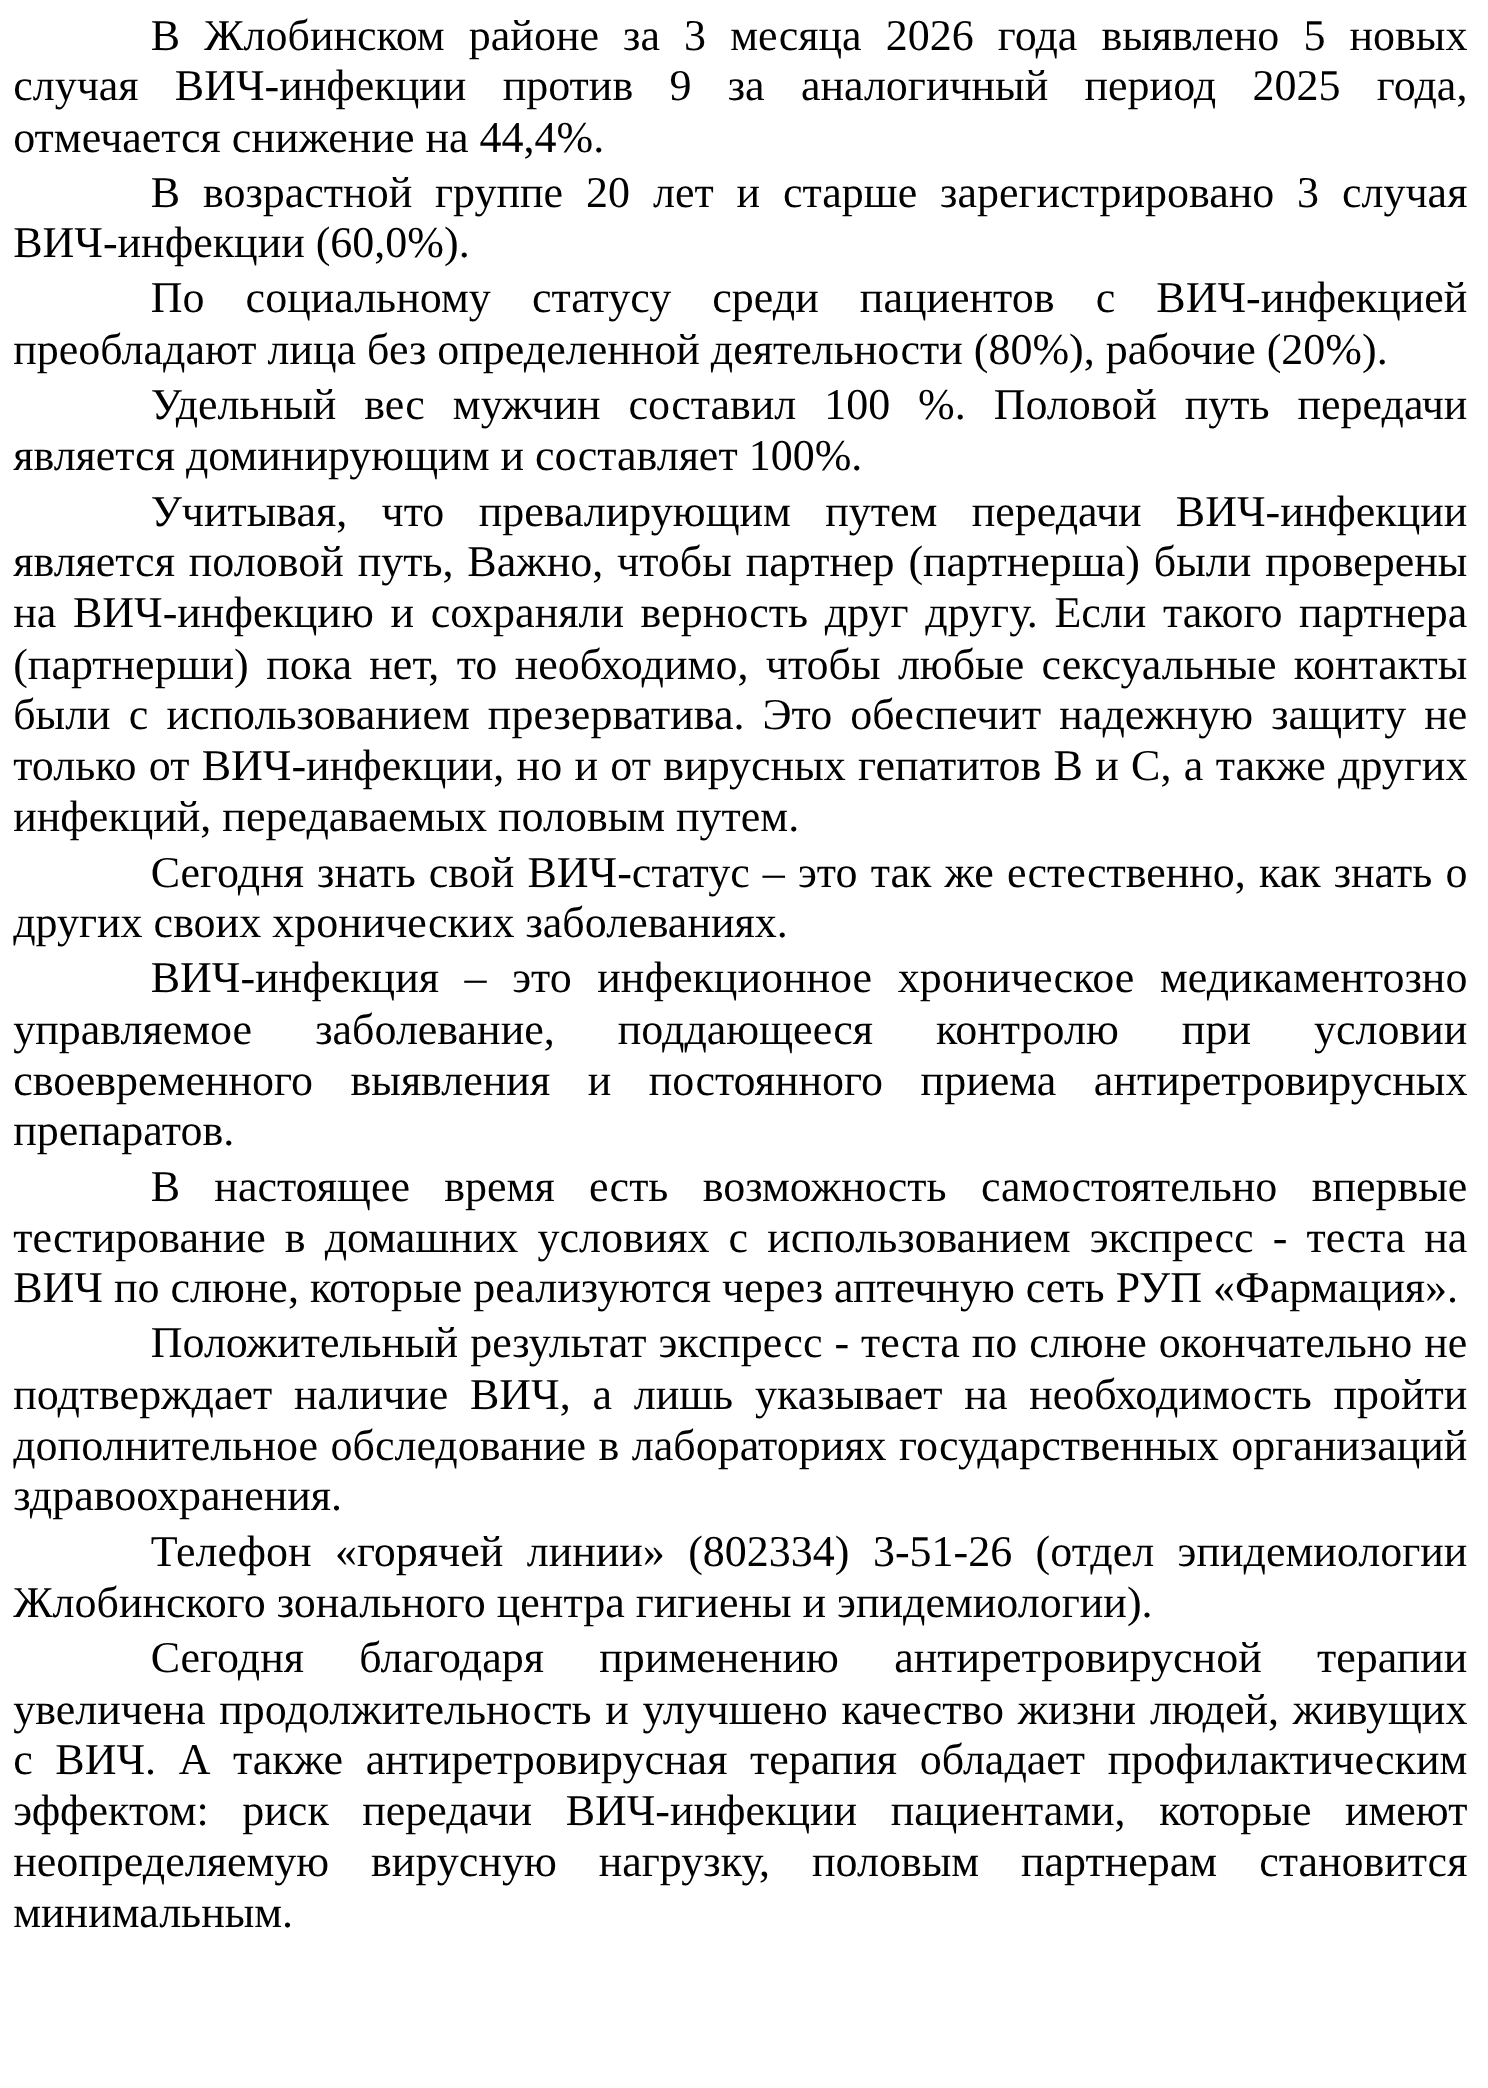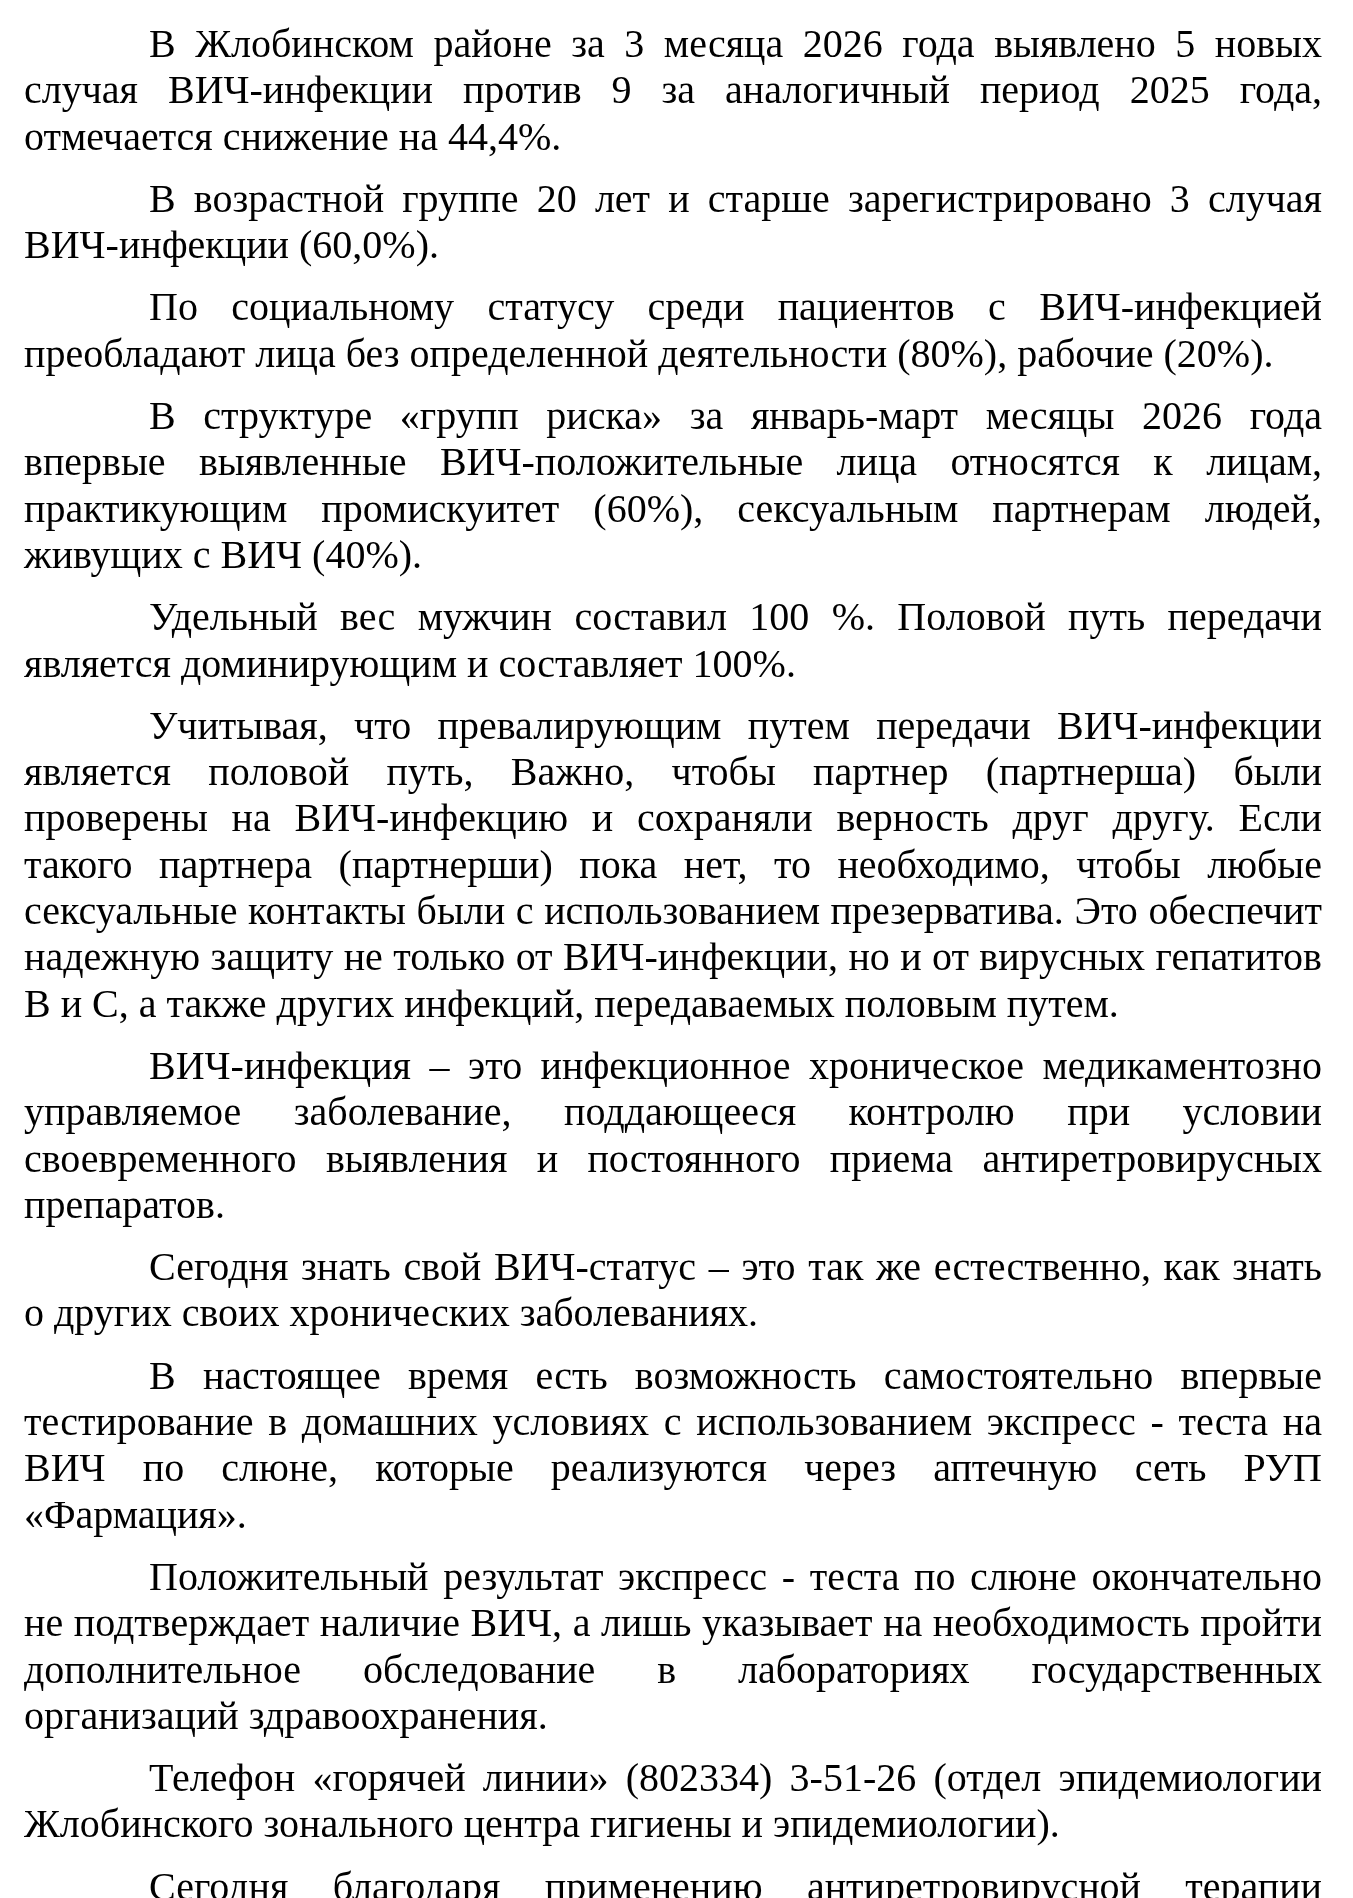--- a/index.html
+++ b/index.html
@@ -15,34 +15,33 @@
     color: #000000;
     padding: 5px 15px 24px 8px;
     font-family: "Liberation Serif", "DejaVu Serif", serif;
     font-size: 40px;
     line-height: 46.3px;
     text-align: justify;
     hyphens: none;
     overflow: hidden;
   }
   .page p {
-    margin: 16px;
+    margin: 4px;
     padding: 0;
     text-indent: 125px;
   }
 </style>
 </head>
 <body>
 
 <div class="page">
   <p>В Жлобинском районе за 3 месяца 2026 года выявлено 5 новых случая ВИЧ-инфекции против 9 за аналогичный период 2025 года, отмечается снижение на 44,4%.</p>
   <p>В возрастной группе 20 лет и старше зарегистрировано 3 случая ВИЧ-инфекции (60,0%).</p>
   <p>По социальному статусу среди пациентов с ВИЧ-инфекцией преобладают лица без определенной деятельности (80%), рабочие (20%).</p>
-  <p>В структуре «групп риска» за январь-март месяцы 2026 года впервые выявленные ВИЧ-положительные лица относятся к лицам, практикующим промискуитет (60%), сексуальным партнерам людей, живущих с ВИЧ (40%).</p>
   <p>Удельный вес мужчин составил 100 %. Половой путь передачи является доминирующим и составляет 100%.</p>
   <p>Учитывая, что превалирующим путем передачи ВИЧ-инфекции является половой путь, Важно, чтобы партнер (партнерша) были проверены на ВИЧ-инфекцию и сохраняли верность друг другу. Если такого партнера (партнерши) пока нет, то необходимо, чтобы любые сексуальные контакты были с использованием презерватива. Это обеспечит надежную защиту не только от ВИЧ-инфекции, но и от вирусных гепатитов В и С, а также других инфекций, передаваемых половым путем.</p>
+  <p>Сегодня знать свой ВИЧ-статус – это так же естественно, как знать о других своих хронических заболеваниях.</p>
   <p>ВИЧ-инфекция – это инфекционное хроническое медикаментозно управляемое заболевание, поддающееся контролю при условии своевременного выявления и постоянного приема антиретровирусных препаратов.</p>
-  <p>Сегодня знать свой ВИЧ-статус – это так же естественно, как знать о других своих хронических заболеваниях.</p>
   <p>В настоящее время есть возможность самостоятельно впервые тестирование в домашних условиях с использованием экспресс - теста на ВИЧ по слюне, которые реализуются через аптечную сеть РУП «Фармация».</p>
   <p>Положительный результат экспресс - теста по слюне окончательно не подтверждает наличие ВИЧ, а лишь указывает на необходимость пройти дополнительное обследование в лабораториях государственных организаций здравоохранения.</p>
   <p>Телефон «горячей линии» (802334) 3-51-26 (отдел эпидемиологии Жлобинского зонального центра гигиены и эпидемиологии).</p>
   <p>Сегодня благодаря применению антиретровирусной терапии увеличена продолжительность и улучшено качество жизни людей, живущих с ВИЧ. А также антиретровирусная терапия обладает профилактическим эффектом: риск передачи ВИЧ-инфекции пациентами, которые имеют неопределяемую вирусную нагрузку, половым партнерам становится минимальным.</p>
 </div>
 
 </body></html>

